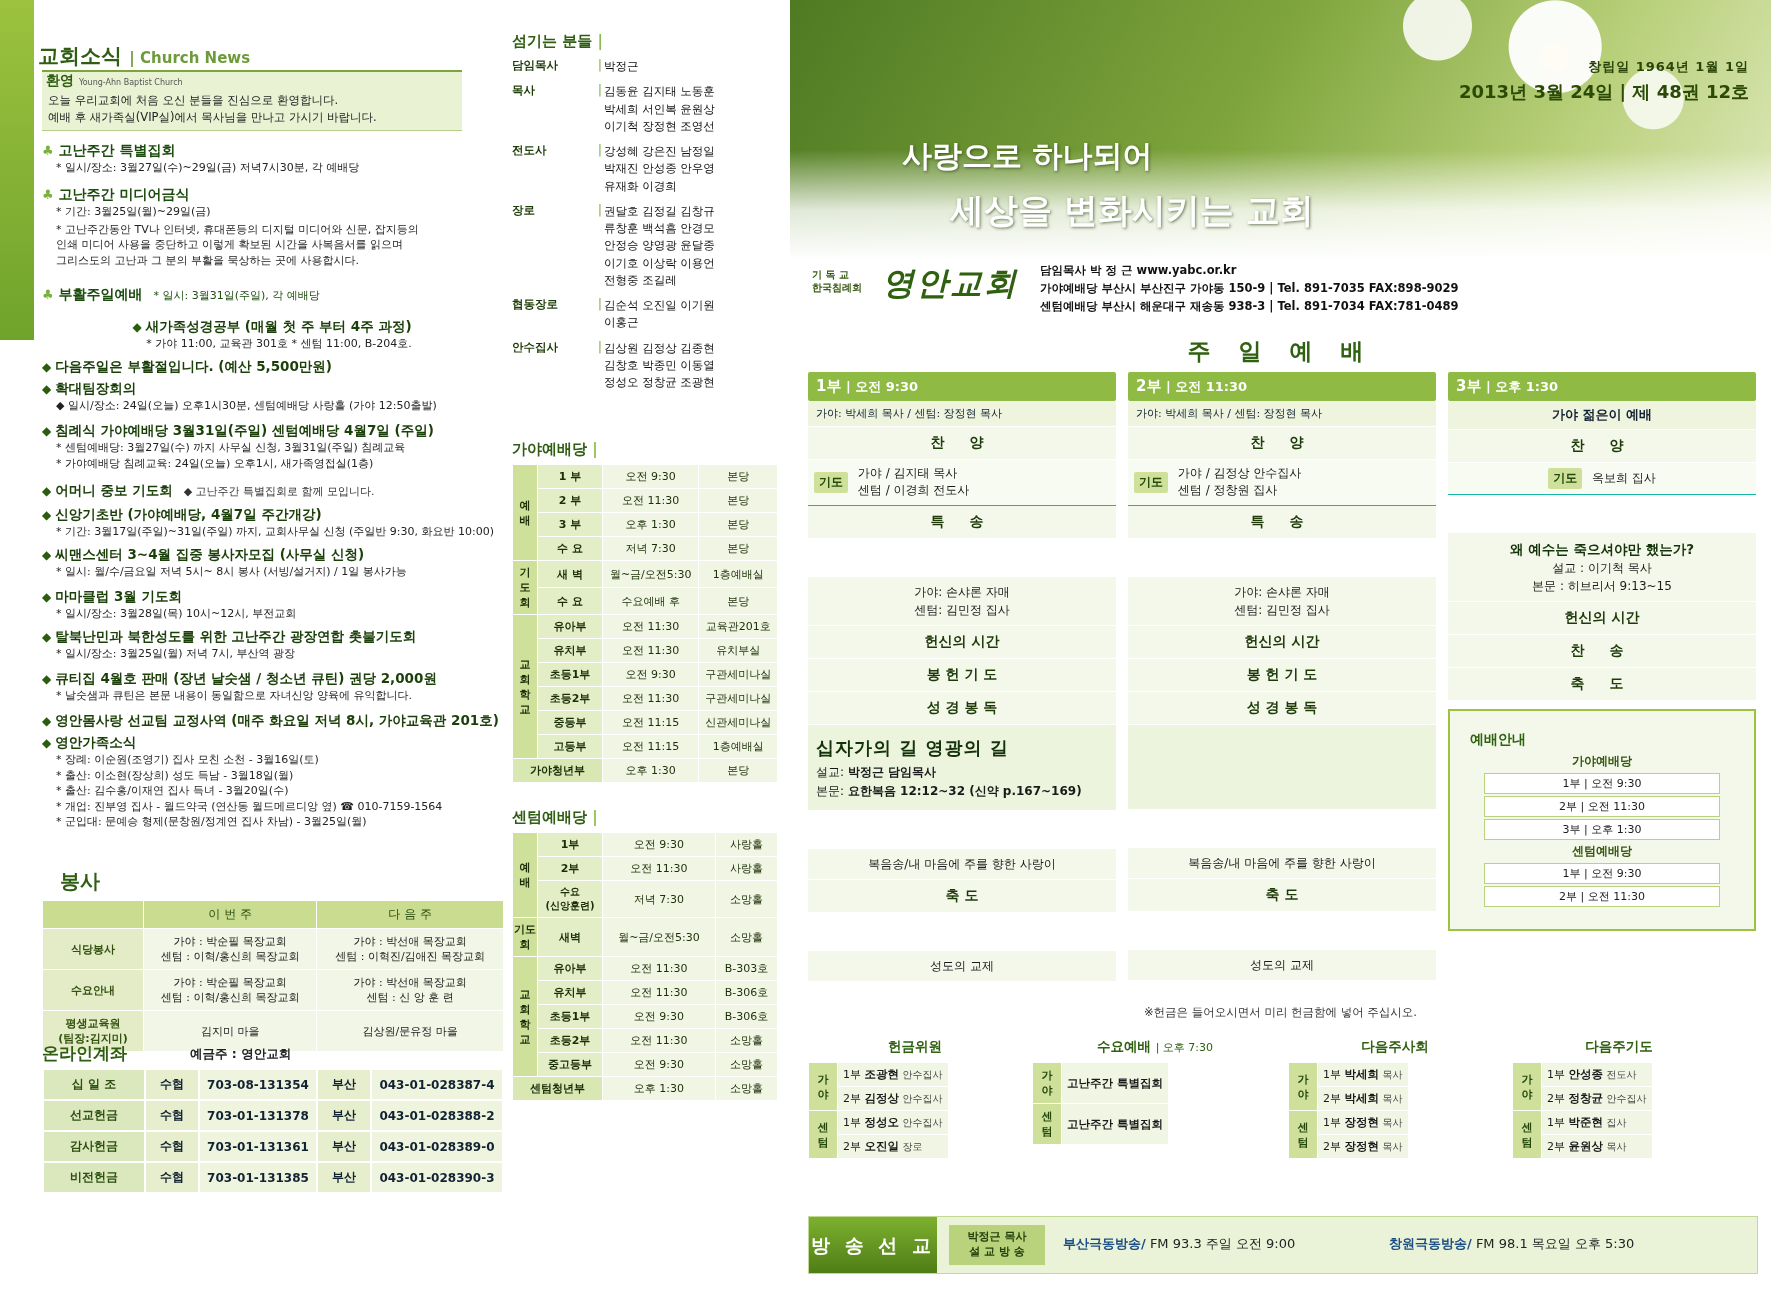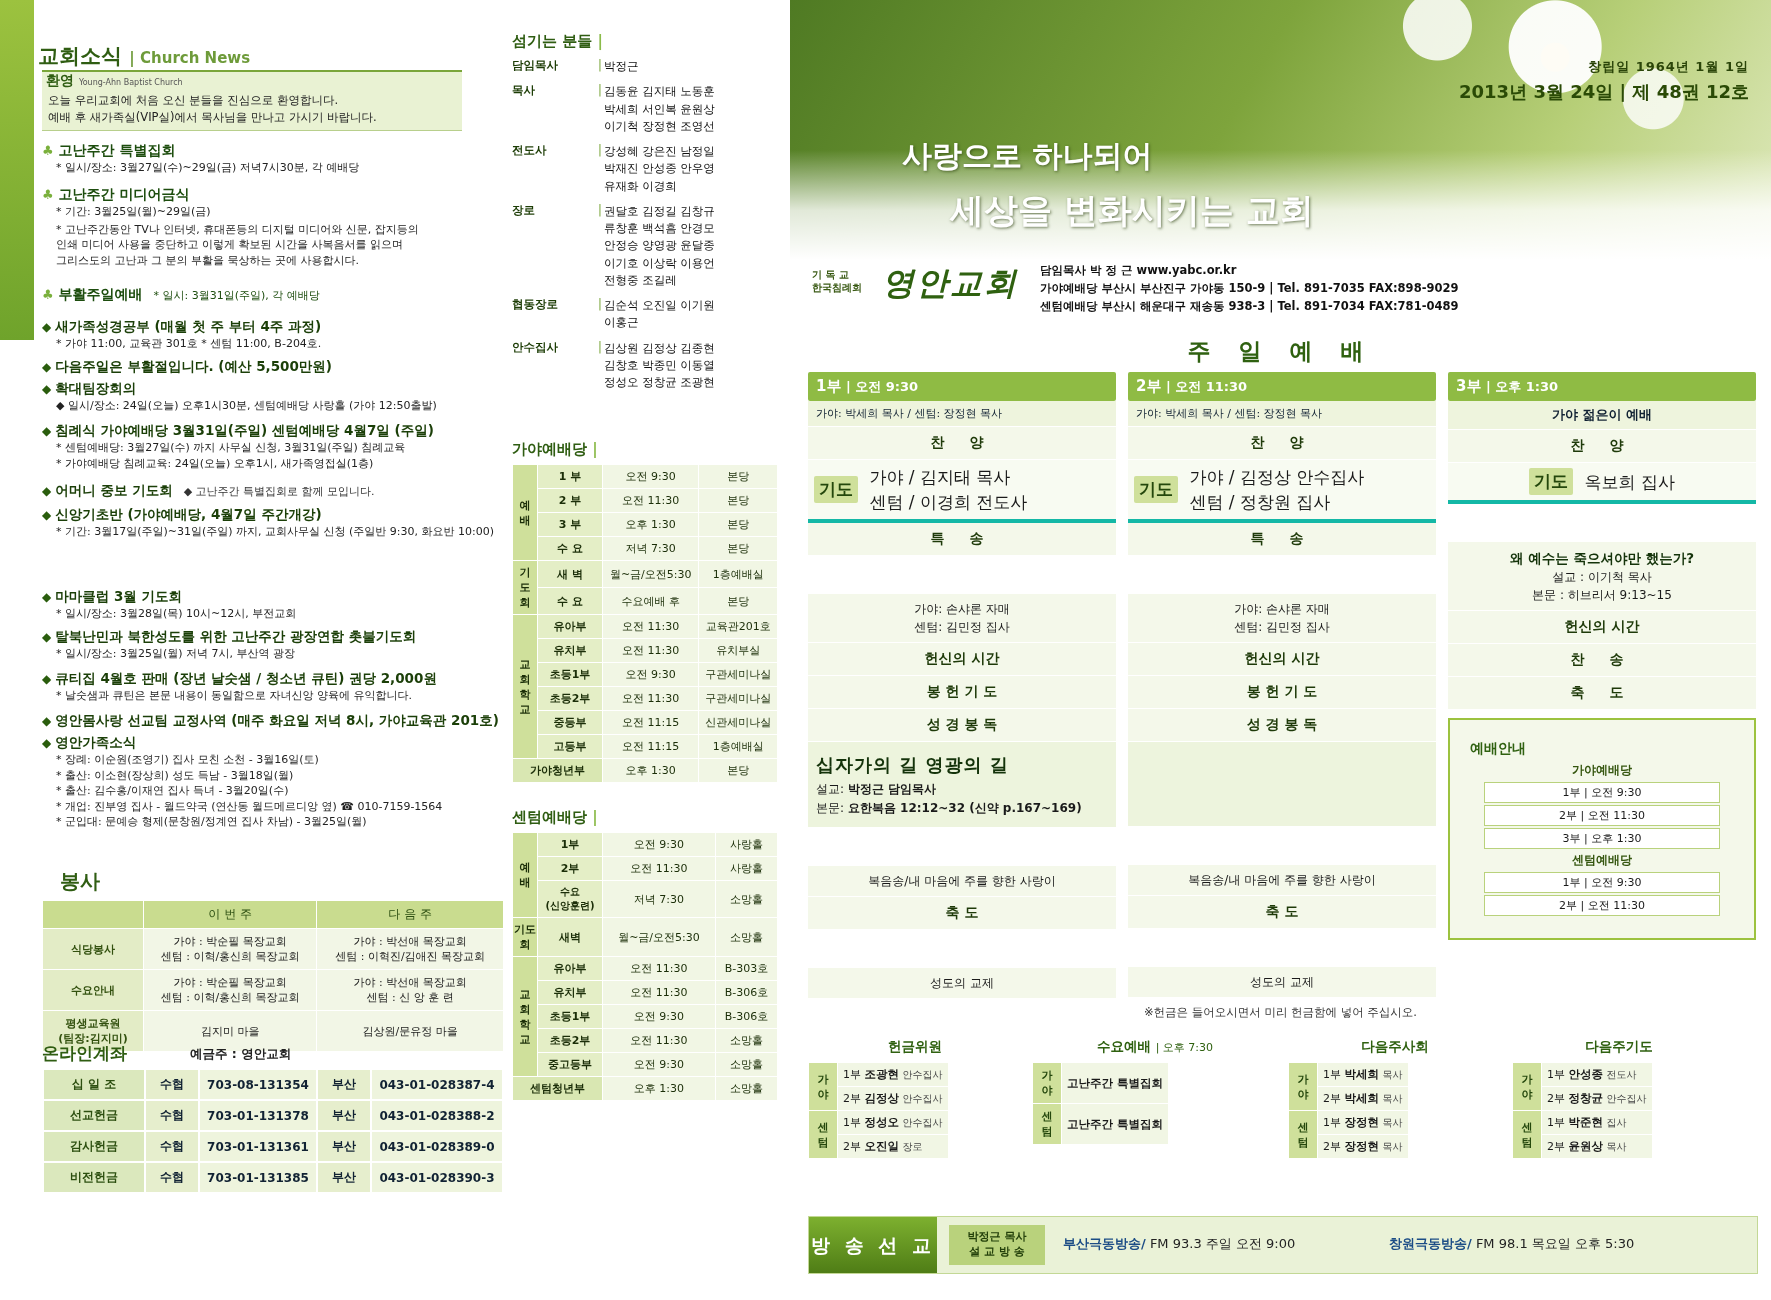--- a/index.html
+++ b/index.html
@@ -76,21 +76,21 @@
 
   .worship-h{position:absolute;left:0;top:336px;width:981px;text-align:center;font-size:23px;font-weight:bold;color:#2f6110;letter-spacing:10px;}
   .wgrid{position:absolute;left:18px;top:372px;width:948px;}
   .wcol{float:left;width:308px;margin-right:12px;}
   .wcol.last{margin-right:0;}
   .whead{background:#8fbb44;color:#fff;font-weight:bold;font-size:13px;padding:5px 8px;border-radius:2px;}
   .whead .no{font-size:15px;}
   .wsub{background:#eef4dd;font-size:11px;padding:5px 8px;color:#123;border-bottom:1px solid #fff;}
   .wrow{background:#f4f8ea;text-align:center;font-size:14px;font-weight:bold;padding:7px 0;border-bottom:1px solid #fff;color:#1e3a09;letter-spacing:10px;}
   .wrow.sp{letter-spacing:0;}
-  .wpray{background:#f8fbf2;font-size:17px;padding:5px 6px;border-bottom:4px solid #14b8a6;}
+  .wpray{background:#f8fbf2;font-size:12px;padding:5px 6px;border-bottom:1px solid #14b8a6;}
   .wpray .tag{display:inline-block;background:#cfe09b;color:#24470c;font-weight:bold;padding:2px 5px;margin-right:6px;border-radius:2px;}
   .wpray .lines{display:inline-block;vertical-align:middle;line-height:1.45;}
   .wmid{background:#f4f8ea;text-align:center;font-size:12px;padding:6px 0;border-bottom:1px solid #fff;line-height:1.5;margin-top:38px;}
   .sermon{background:#edf4dd;padding:9px 8px;font-size:12px;line-height:1.6;border-bottom:1px solid #fff;}
   .sermon .t{font-size:18px;font-weight:bold;color:#14330a;letter-spacing:1px;}
   .guide{border:2px solid #9cc23f;background:#f4f8ea;padding:20px;}
   .guide .gh{font-size:14px;font-weight:bold;color:#2f6110;margin-bottom:4px;}
   .guide .gsub{text-align:center;font-size:12px;font-weight:bold;color:#35560f;margin:3px 0;}
   .guide .grow{background:#fff;border:1px solid #b9d27c;font-size:11px;padding:2px 6px;margin:2px 14px;text-align:center;}
 
@@ -143,21 +143,21 @@
       <div class="h-club"><span class="cl">♣</span> <span>고난주간 미디어금식</span></div>
       <div class="sub">* 기간: 3월25일(월)~29일(금)</div>
       <div class="sub" style="margin-top:2px">* 고난주간동안 TV나 인터넷, 휴대폰등의 디지털 미디어와 신문, 잡지등의</div>
       <div class="sub">  인쇄 미디어 사용을 중단하고 이렇게 확보된 시간을 사복음서를 읽으며</div>
       <div class="sub">  그리스도의 고난과 그 분의 부활을 묵상하는 곳에 사용합시다.</div>
     </div>
     <div class="blk" style="top:286px;">
       <div class="h-club"><span class="cl">♣</span> <span>부활주일예배</span><span style="font-weight:normal;font-size:11px;">　<span>* 일시: 3월31일(주일), 각 예배당</span></span></div>
     </div>
 
-    <div class="blk" style="top:318px;">
+    <div class="blk" style="top:318px;text-align:center;">
       <div class="diamond">새가족성경공부 (매월 첫 주 부터 4주 과정)</div>
       <div class="sub">* 가야 11:00, 교육관 301호    * 센텀 11:00, B-204호.</div>
     </div>
     <div class="blk" style="top:358px;">
       <div class="diamond">다음주일은 부활절입니다. (예산 5,500만원)</div>
     </div>
     <div class="blk" style="top:380px;">
       <div class="diamond">확대팀장회의</div>
       <div class="sub">◆ 일시/장소: 24일(오늘)  오후1시30분, 센텀예배당 사랑홀 (가야 12:50출발)</div>
     </div>
@@ -165,20 +165,24 @@
       <div class="diamond">침례식  가야예배당 3월31일(주일)  센텀예배당 4월7일 (주일)</div>
       <div class="sub">* 센텀예배당: 3월27일(수) 까지 사무실 신청, 3월31일(주일) 침례교육</div>
       <div class="sub">* 가야예배당  침례교육: 24일(오늘) 오후1시, 새가족영접실(1층)</div>
     </div>
     <div class="blk" style="top:482px;">
       <div class="diamond"><span>어머니 중보 기도회</span><span style="font-size:11px;font-weight:normal;color:#333">　<span>◆ 고난주간 특별집회로 함께 모입니다.</span></span></div>
     </div>
     <div class="blk" style="top:506px;">
       <div class="diamond">신앙기초반 (가야예배당, 4월7일 주간개강)</div>
       <div class="sub">* 기간: 3월17일(주일)~31일(주일) 까지, 교회사무실 신청 (주일반 9:30, 화요반 10:00)</div>
+    </div>
+    <div class="blk" style="top:546px;">
+      <div class="diamond">씨맨스센터 3~4월 집중 봉사자모집 (사무실 신청)</div>
+      <div class="sub">* 일시: 월/수/금요일 저녁 5시~ 8시 봉사 (서빙/설거지) / 1일 봉사가능</div>
     </div>
     <div class="blk" style="top:588px;">
       <div class="diamond">마마클럽 3월 기도회</div>
       <div class="sub">* 일시/장소: 3월28일(목) 10시~12시, 부전교회</div>
     </div>
     <div class="blk" style="top:628px;">
       <div class="diamond">탈북난민과 북한성도를 위한 고난주간 광장연합 촛불기도회</div>
       <div class="sub">* 일시/장소: 3월25일(월) 저녁 7시, 부산역 광장</div>
     </div>
     <div class="blk" style="top:670px;">

